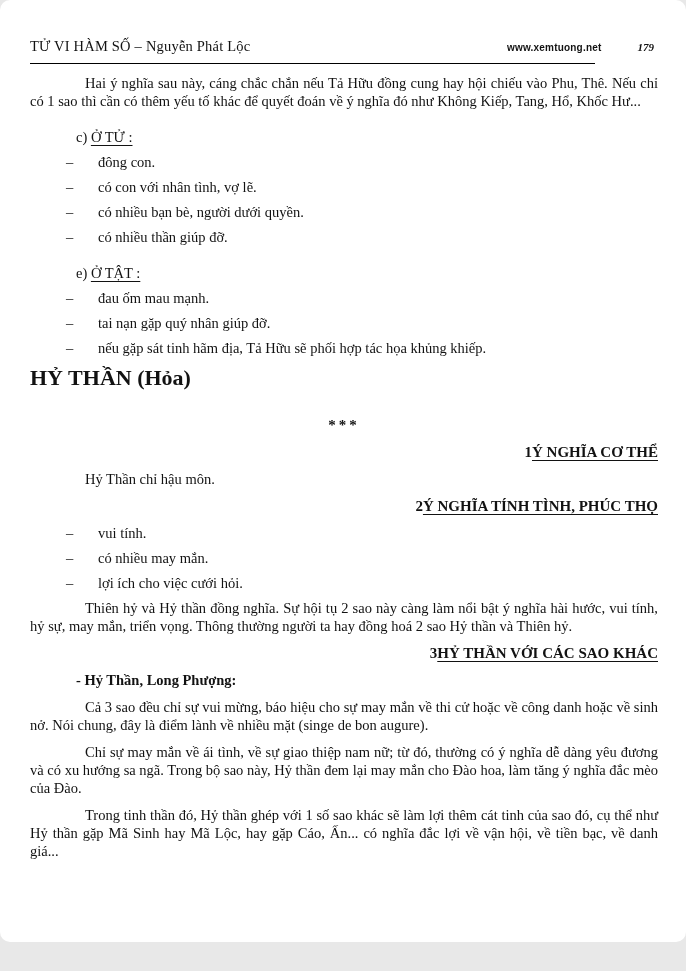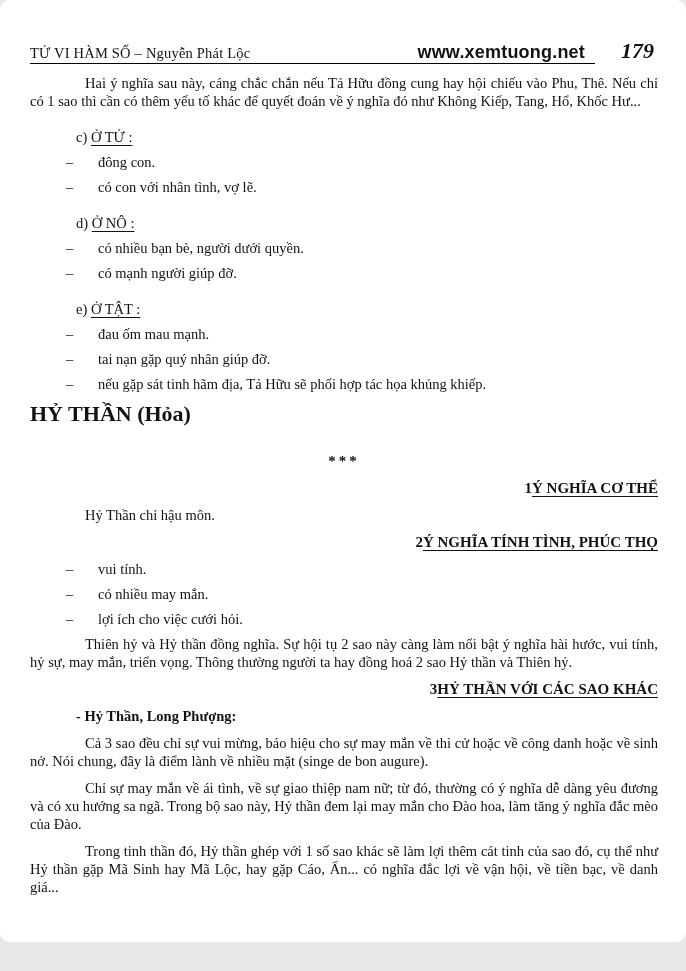--- a/index.html
+++ b/index.html
@@ -24,27 +24,27 @@
   }
   .book-title {
     flex: 1;
     font-size: 14.5px;
     letter-spacing: 0.2px;
     white-space: nowrap;
   }
   .website {
     font-family: "Liberation Sans", sans-serif;
     font-weight: bold;
-    font-size: 18px;
+    font-size: 10px;
     letter-spacing: 0.2px;
   }
   .page-number {
     font-weight: bold;
     font-style: italic;
-    font-size: 22px;
+    font-size: 11px;
     margin-left: 36px;
   }
   .header-rule {
     position: absolute;
     top: 63px; left: 30px;
     width: 565px;
     border-top: 1.8px solid #000;
   }
 
   
@@ -128,31 +128,27 @@
     </div>
     <div class="li">
       <span class="dash">–</span>
       <span class="li-text">đông con.</span>
     </div>
     <div class="li">
       <span class="dash">–</span>
       <span class="li-text">có con với nhân tình, vợ lẽ.</span>
     </div>
 
-    <div class="sub-head">
-      <span class="sh-label">d)</span>
-      <span class="sh-title">Ở NÔ :</span>
-    </div>
     <div class="li">
       <span class="dash">–</span>
       <span class="li-text">có nhiều bạn bè, người dưới quyền.</span>
     </div>
     <div class="li">
       <span class="dash">–</span>
-      <span class="li-text">có mạnh người giúp đỡ.</span>
+      <span class="li-text">có nhiều thần giúp đỡ.</span>
     </div>
 
     <div class="sub-head">
       <span class="sh-label">e)</span>
       <span class="sh-title">Ở TẬT :</span>
     </div>
     <div class="li">
       <span class="dash">–</span>
       <span class="li-text">đau ốm mau mạnh.</span>
     </div>

